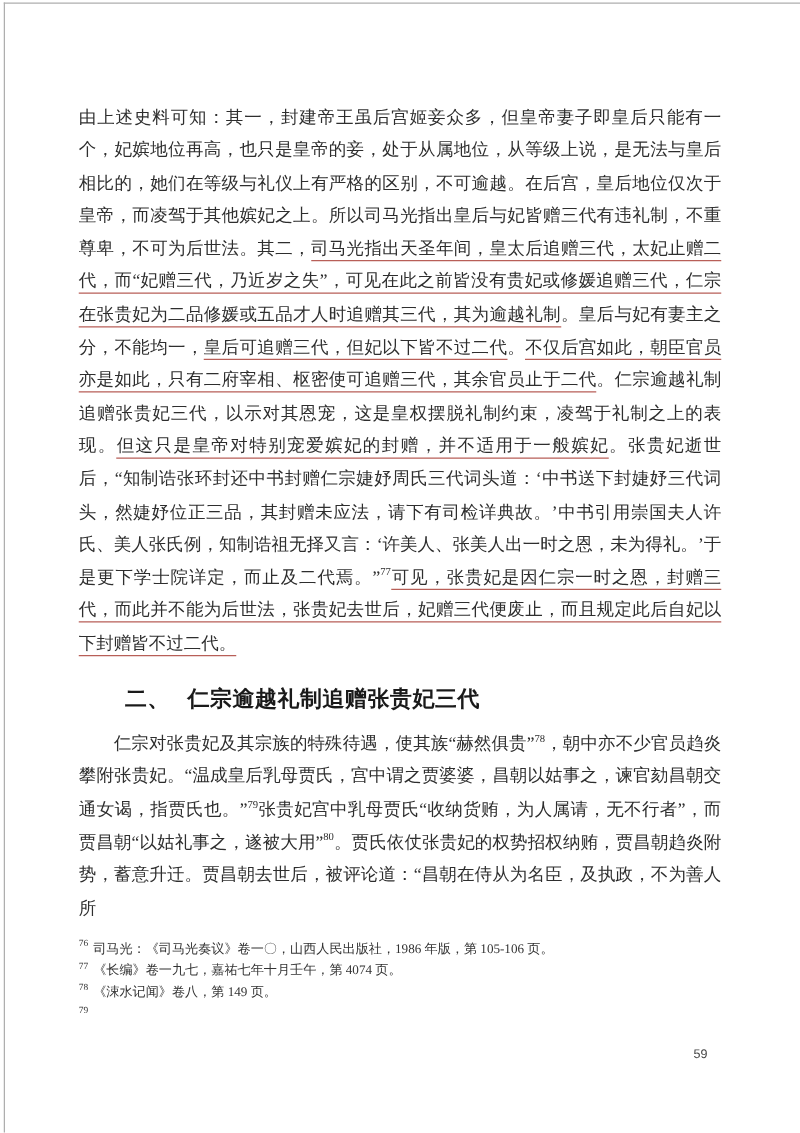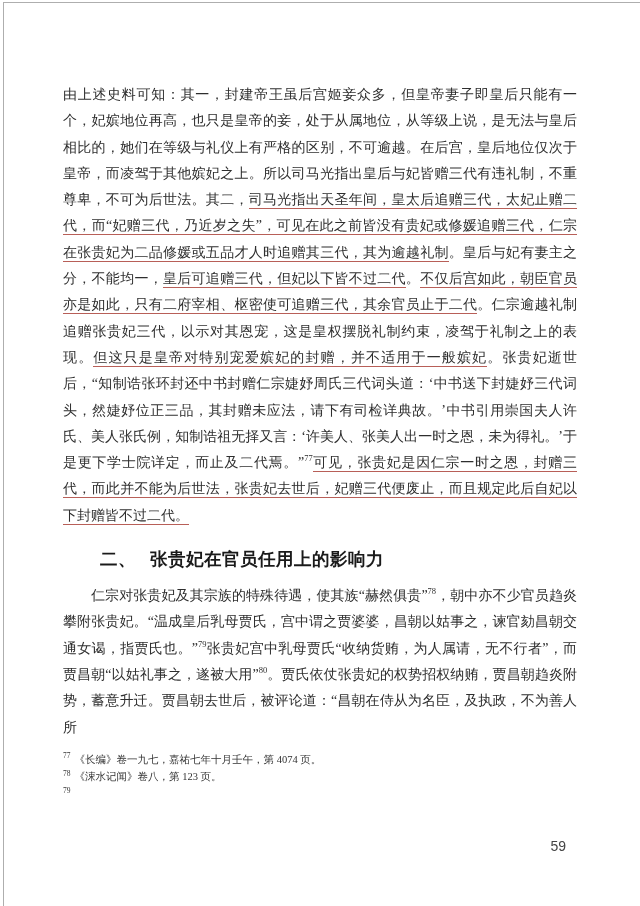--- a/index.html
+++ b/index.html
@@ -48,41 +48,42 @@
   }
   .heading .head-num{margin-right:14px;}
   .footnotes{
     margin-top:10px;
     font-size:10.5px;line-height:17.5px;color:#333;
   }
   .footnote-row{display:block;}
   .footnote-row sup{font-size:7.5px;margin-right:4px;}
   .page-number{
     position:absolute;top:838px;right:74px;
-    font-size:14px;color:#444;
+    font-size:10px;color:#444;
     font-family:"Liberation Sans","DejaVu Sans",sans-serif;
   }
 </style>
 </head>
 <body>
 
 <div class="page-frame"></div>
 
 <div class="content">
 
 
   <p class="para"><span>由上述史料可知：其一，封建帝王虽后宫姬妾众多，但皇帝妻子即皇后只能有一个，妃嫔地位再高，也只是皇帝的妾，处于从属地位，从等级上说，是无法与皇后相比的，她们在等级与礼仪上有严格的区别，不可逾越。在后宫，皇后地位仅次于皇帝，而凌驾于其他嫔妃之上。所以司马光指出皇后与妃皆赠三代有违礼制，不重尊卑，不可为后世法。其二，</span><span class="ul">司马光指出天圣年间，皇太后追赠三代，太妃止赠二代，而“妃赠三代，乃近岁之失”，可见在此之前皆没有贵妃或修媛追赠三代，仁宗在张贵妃为二品修媛或五品才人时追赠其三代，其为逾越礼制</span><span>。皇后与妃有妻主之分，不能均一，</span><span class="ul">皇后可追赠三代，但妃以下皆不过二代</span><span>。</span><span class="ul">不仅后宫如此，朝臣官员亦是如此，只有二府宰相、枢密使可追赠三代，其余官员止于二代</span><span>。仁宗逾越礼制追赠张贵妃三代，以示对其恩宠，这是皇权摆脱礼制约束，凌驾于礼制之上的表现。</span><span class="ul">但这只是皇帝对特别宠爱嫔妃的封赠，并不适用于一般嫔妃</span><span>。张贵妃逝世后，“知制诰张环封还中书封赠仁宗婕妤周氏三代词头道：‘中书送下封婕妤三代词头，然婕妤位正三品，其封赠未应法，请下有司检详典故。’中书引用崇国夫人许氏、美人张氏例，知制诰祖无择又言：‘许美人、张美人出一时之恩，未为得礼。’于是更下学士院详定，而止及二代焉。”</span><sup>77</sup><span class="ul">可见，张贵妃是因仁宗一时之恩，封赠三代，而此并不能为后世法，张贵妃去世后，妃赠三代便废止，而且规定此后自妃以下封赠皆不过二代。</span></p>
 
   <h2 class="heading">
-    <span class="head-num">二、</span><span>张贵妃在官员任用上的影响力</span>
+    <span class="head-num">二、</span><span>仁宗逾越礼制追赠张贵妃三代</span>
   </h2>
 
   <p class="para para2"><span>仁宗对张贵妃及其宗族的特殊待遇，使其族“赫然俱贵”</span><sup>78</sup><span>，朝中亦不少官员趋炎攀附张贵妃。“温成皇后乳母贾氏，宫中谓之贾婆婆，昌朝以姑事之，谏官劾昌朝交通女谒，指贾氏也。”</span><sup>79</sup><span>张贵妃宫中乳母贾氏“收纳货贿，为人属请，无不行者”，而贾昌朝“以姑礼事之，遂被大用”</span><sup>80</sup><span>。贾氏依仗张贵妃的权势招权纳贿，贾昌朝趋炎附势，蓄意升迁。贾昌朝去世后，被评论道：“昌朝在侍从为名臣，及执政，不为善人所</span></p>
 
   <div class="footnotes">
+      <div class="footnote-row"><sup>76</sup><span>司马光：《司马光奏议》卷一〇，山西人民出版社，1986 年版，第 105-106 页。</span></div>
       <div class="footnote-row"><sup>77</sup><span>《长编》卷一九七，嘉祐七年十月壬午，第 4074 页。</span></div>
-      <div class="footnote-row"><sup>78</sup><span>《涑水记闻》卷八，第 123 页。</span></div>
+      <div class="footnote-row"><sup>78</sup><span>《涑水记闻》卷八，第 149 页。</span></div>
       <div class="footnote-row"><sup>79</sup></div>
     </div>
 
 </div>
 
 <div class="page-number">59</div>
 
 </body></html>

